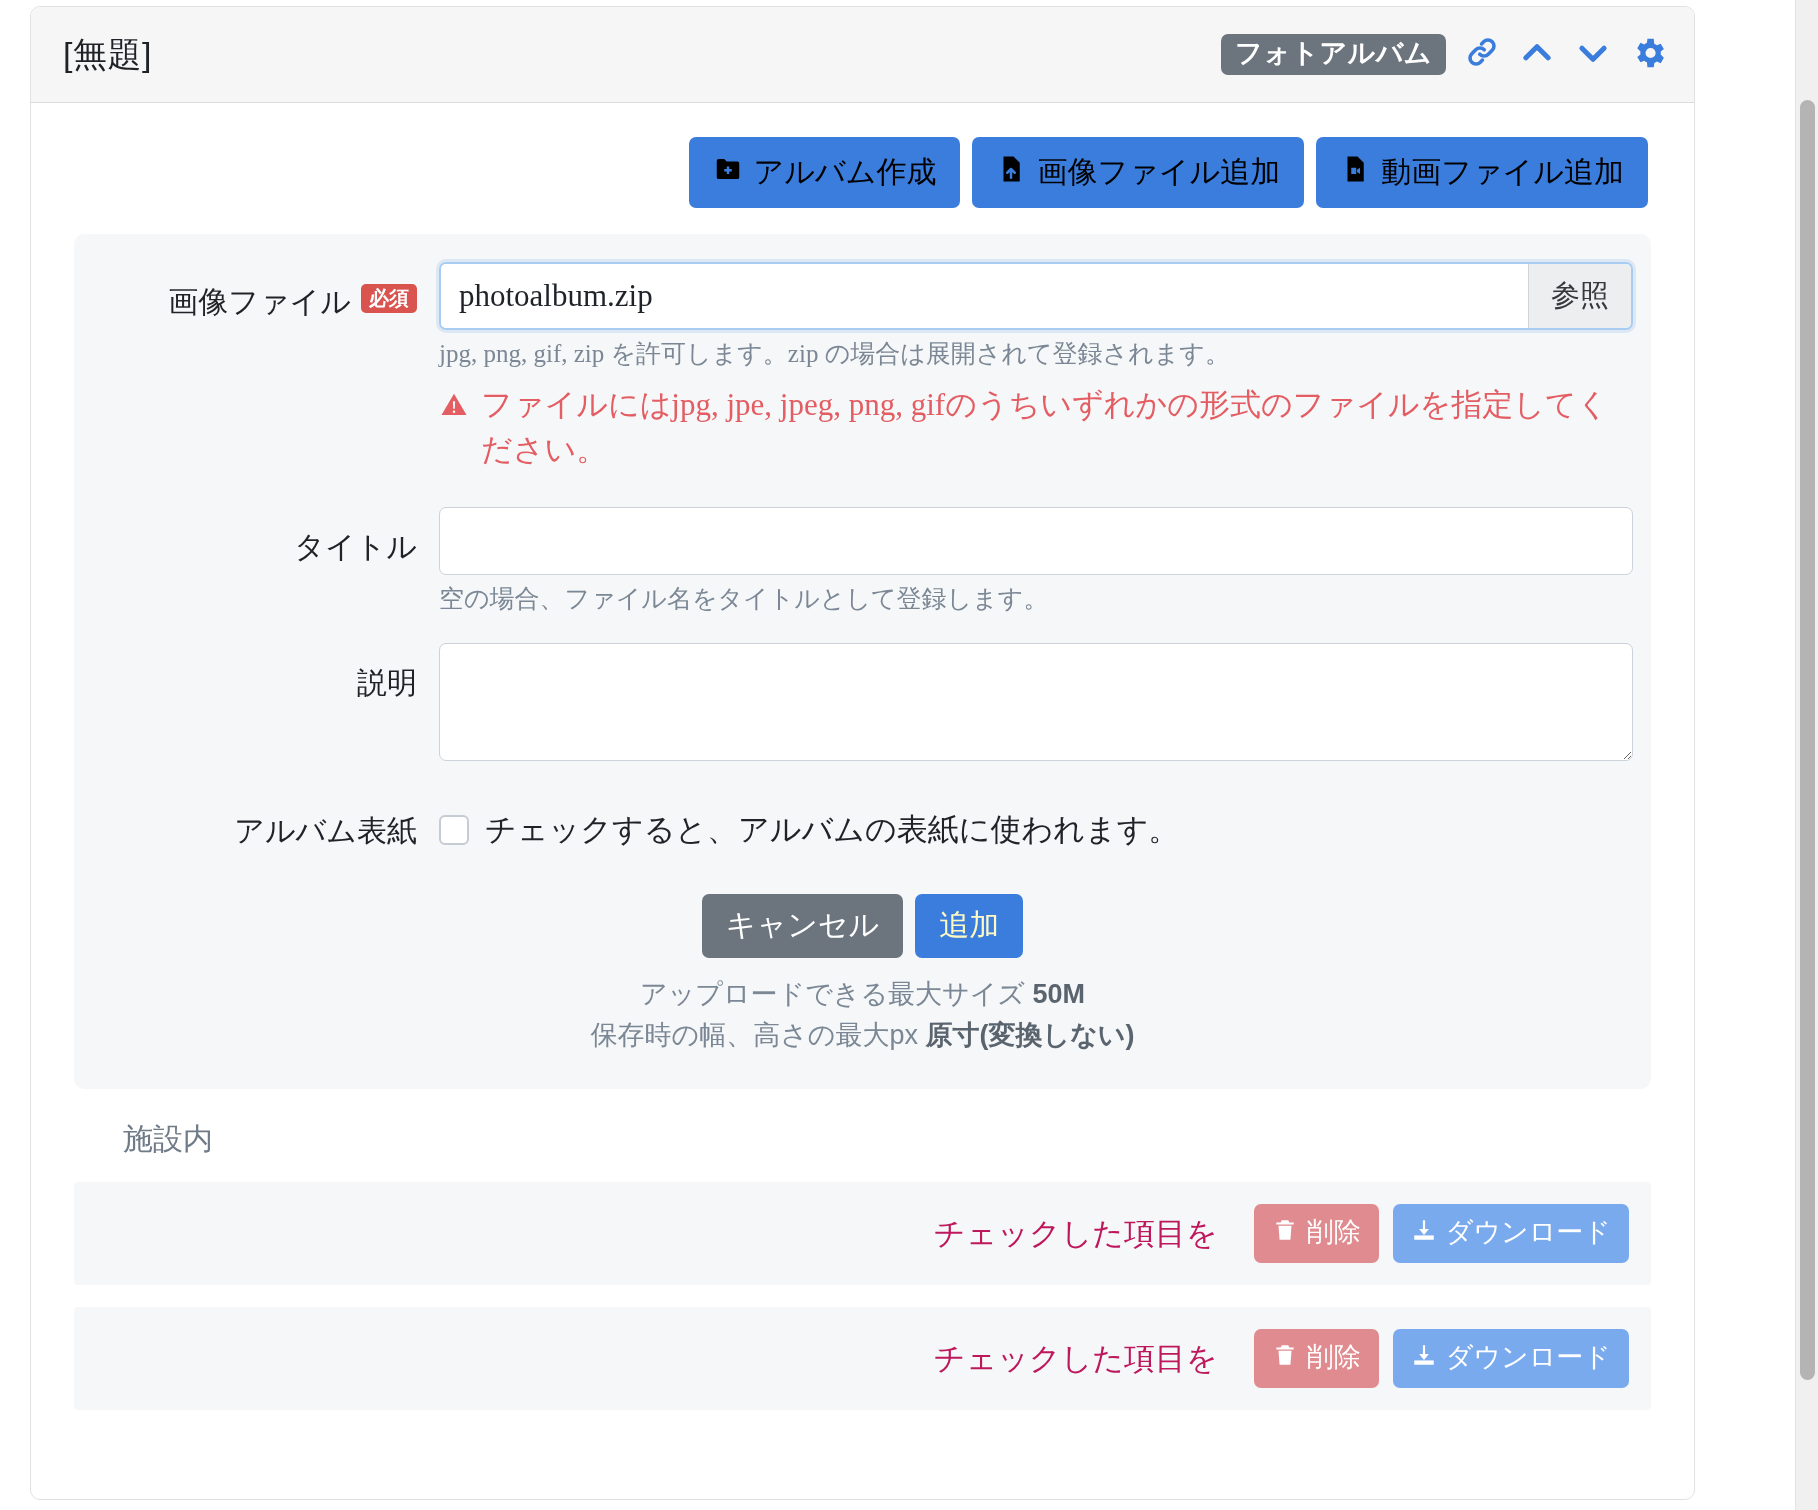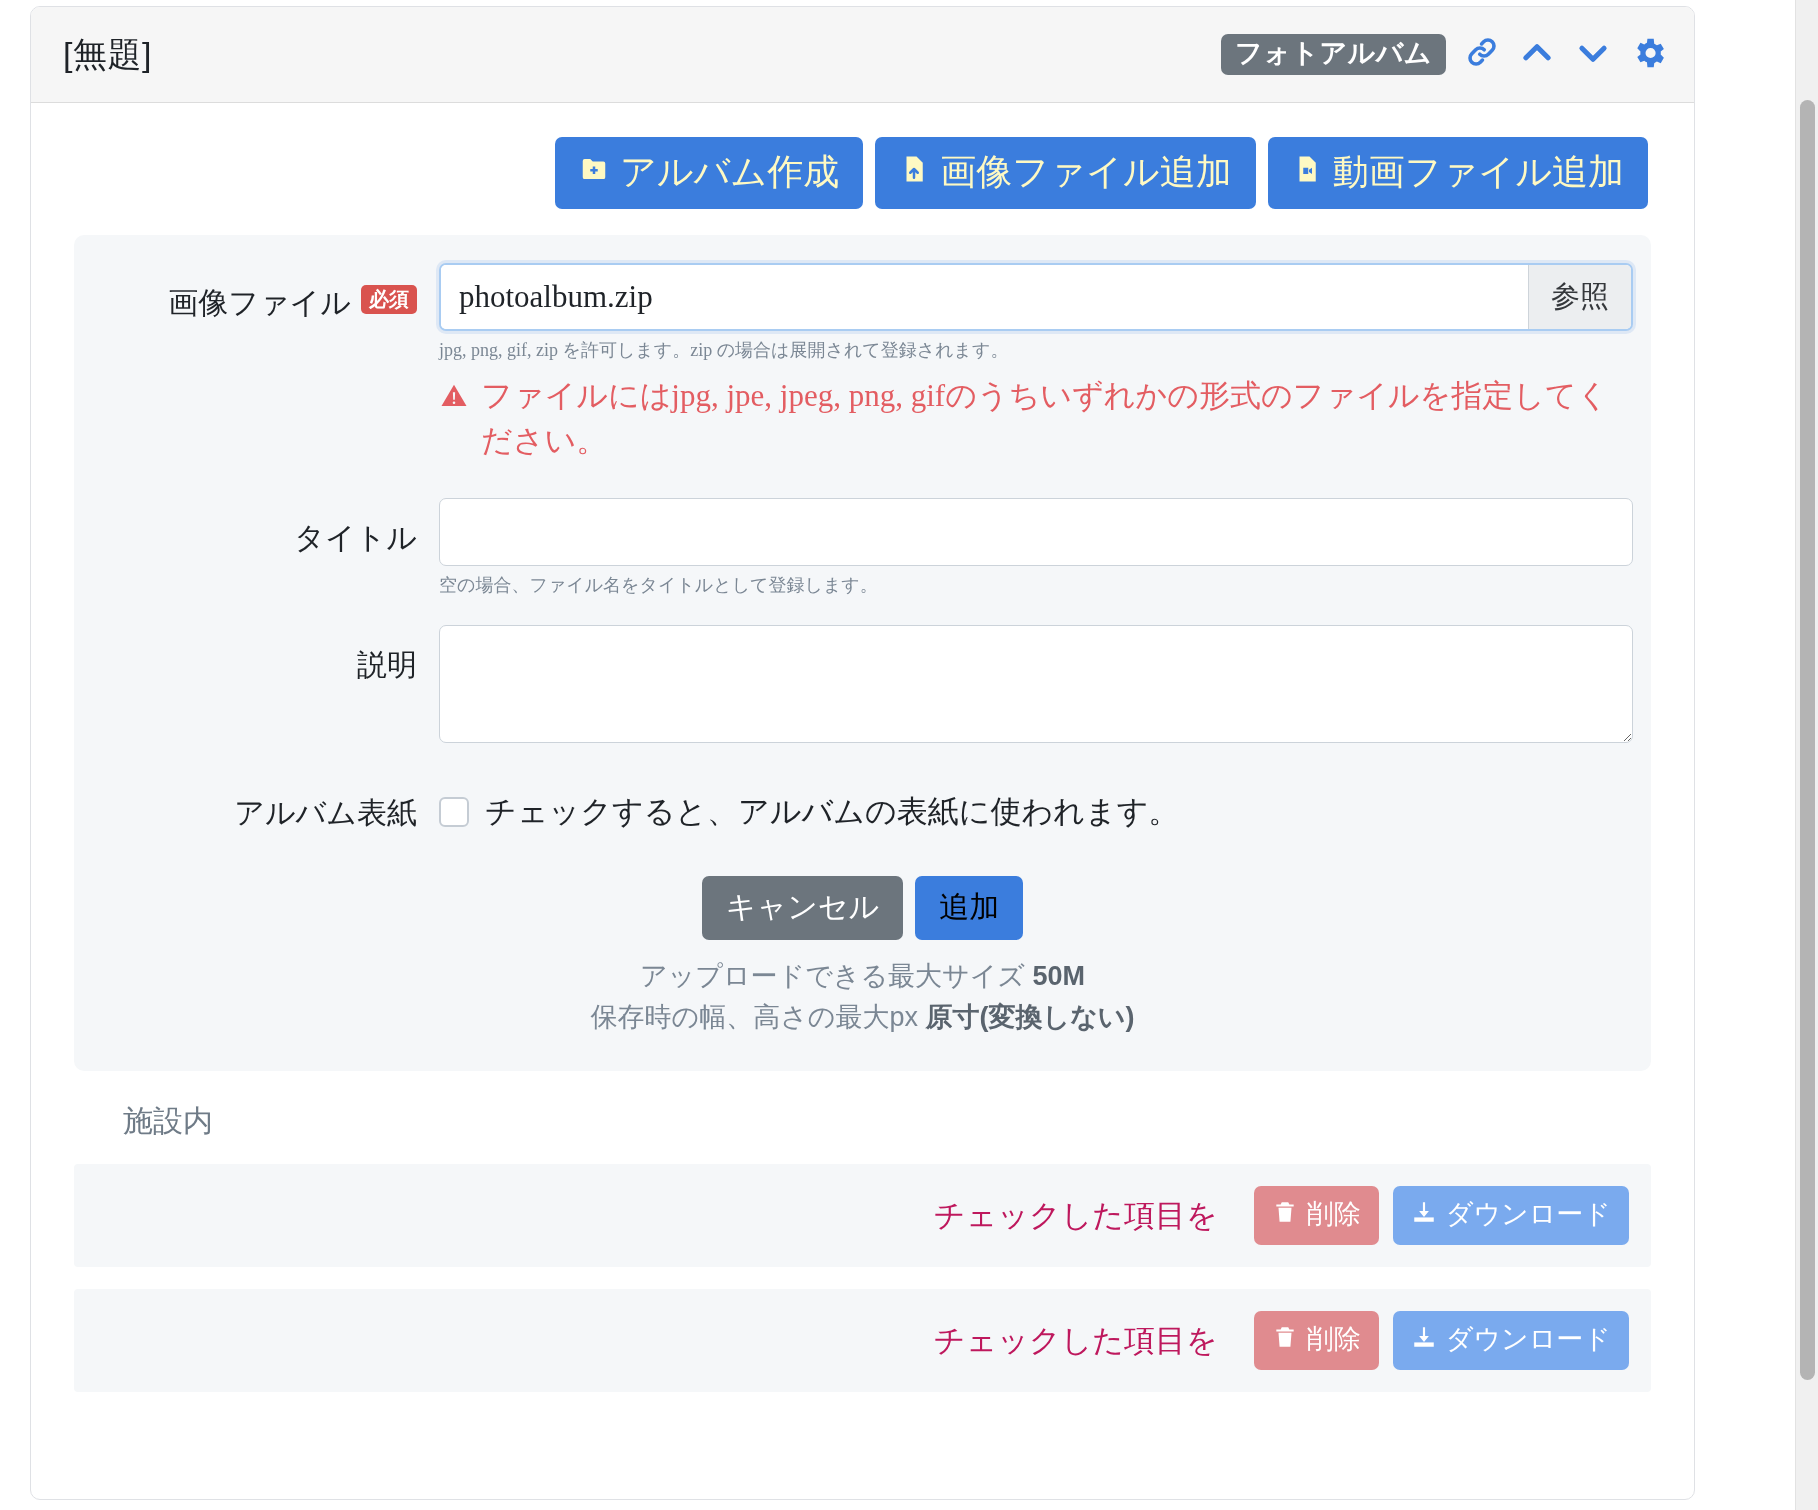--- a/index.html
+++ b/index.html
@@ -88,22 +88,22 @@
     border-radius: 7px;
     cursor: pointer;
     display: inline-flex;
     align-items: center;
     gap: 11px;
     font-family: inherit;
     line-height: 1;
   }
   .btn-primary {
     background: #3b7ddd;
-    color: #fef9c3;
-    font-size: 36px;
+    color: #000000;
+    font-size: 30px;
     padding: 17px 24px 19px;
   }
   .btn-primary svg { flex: none; }
 
   
   .form-panel {
     background: #f5f7f9;
     border-radius: 10px;
     padding: 28px 0 34px 0;
     margin: 0 13px;
@@ -162,21 +162,21 @@
     border: none;
     border-left: 1px solid #ced4da;
     font-size: 29px;
     color: #35383c;
     padding: 0 22px;
     font-family: inherit;
     cursor: pointer;
   }
 
   .help-text {
-    font-size: 18px;
+    font-size: 25px;
     color: #7b8794;
     margin-top: 7px;
     line-height: 1.35;
   }
   .error-text {
     font-size: 31px;
     color: #e35d62;
     margin-top: 12px;
     line-height: 1.45;
     display: flex;
@@ -238,21 +238,21 @@
     margin-top: 42px;
   }
   .btn-cancel {
     background: #6c757d;
     color: #fff;
     font-size: 30px;
     padding: 16px 24px 18px;
   }
   .btn-add {
     background: #3b7ddd;
-    color: #000000;
+    color: #fef9c3;
     font-size: 30px;
     padding: 16px 24px 18px;
   }
 
   .upload-note {
     text-align: center;
     font-size: 27px;
     color: #7b8794;
     margin-top: 16px;
     line-height: 1.5;

